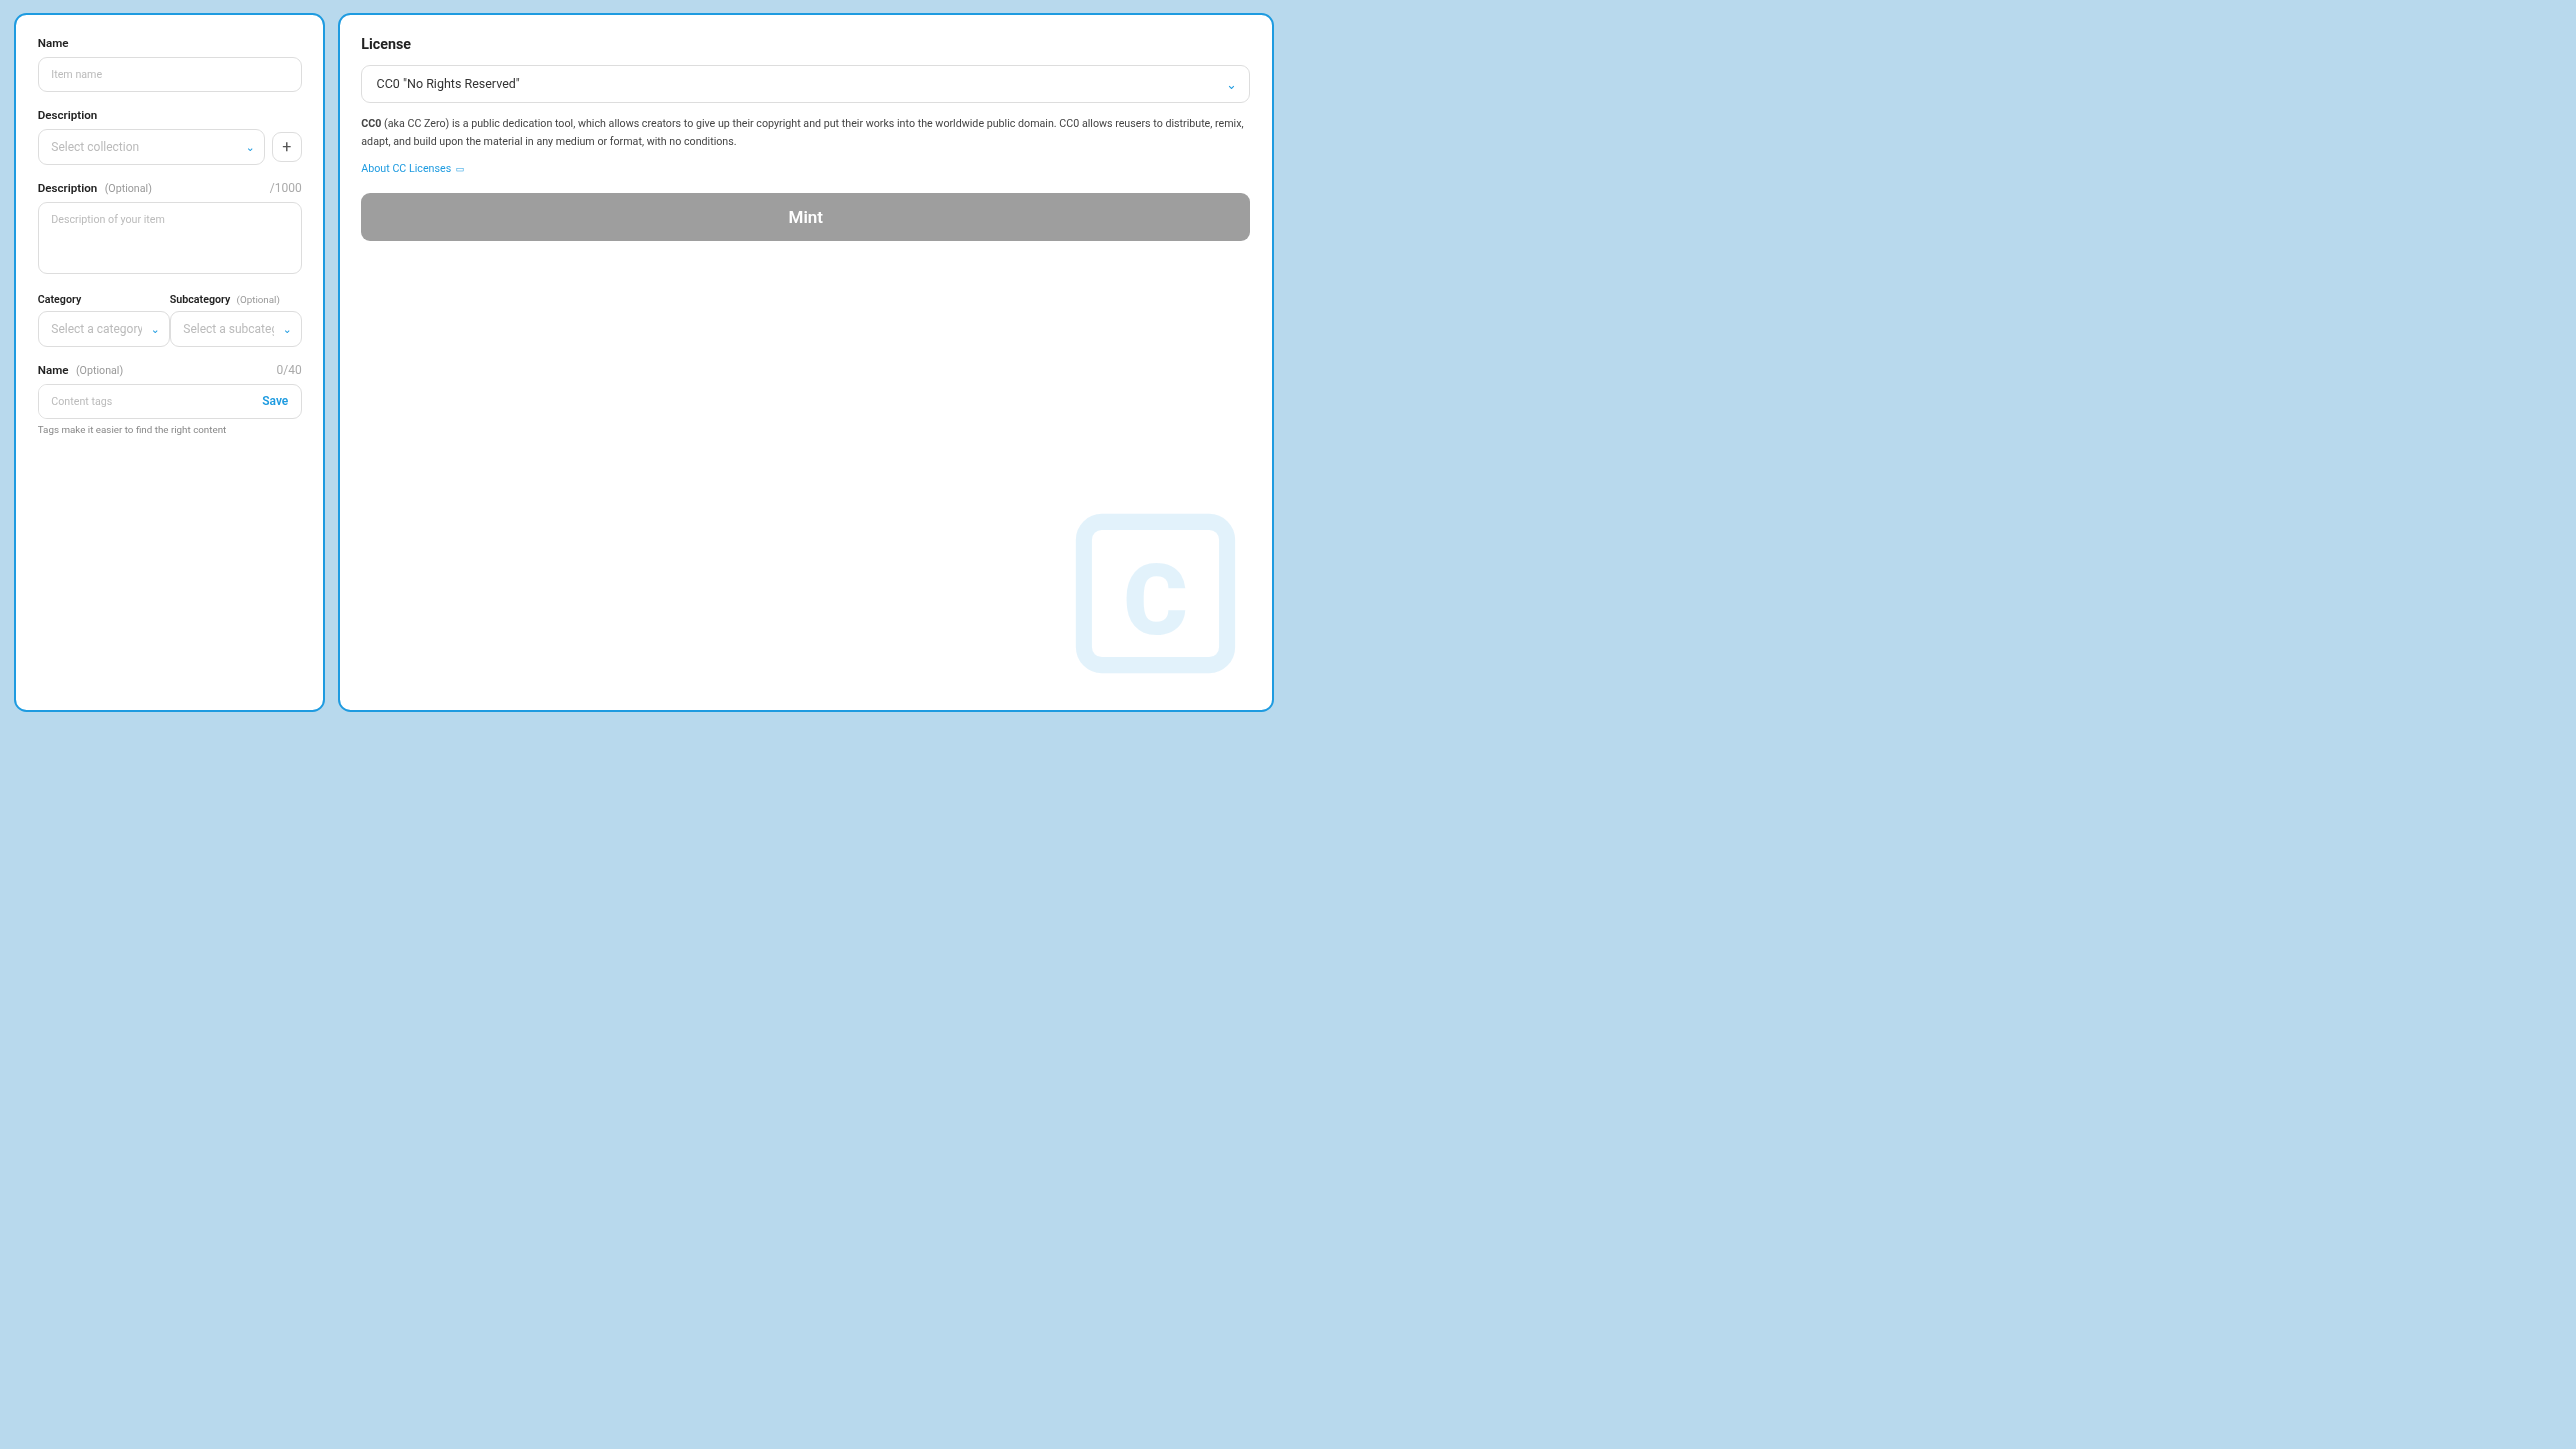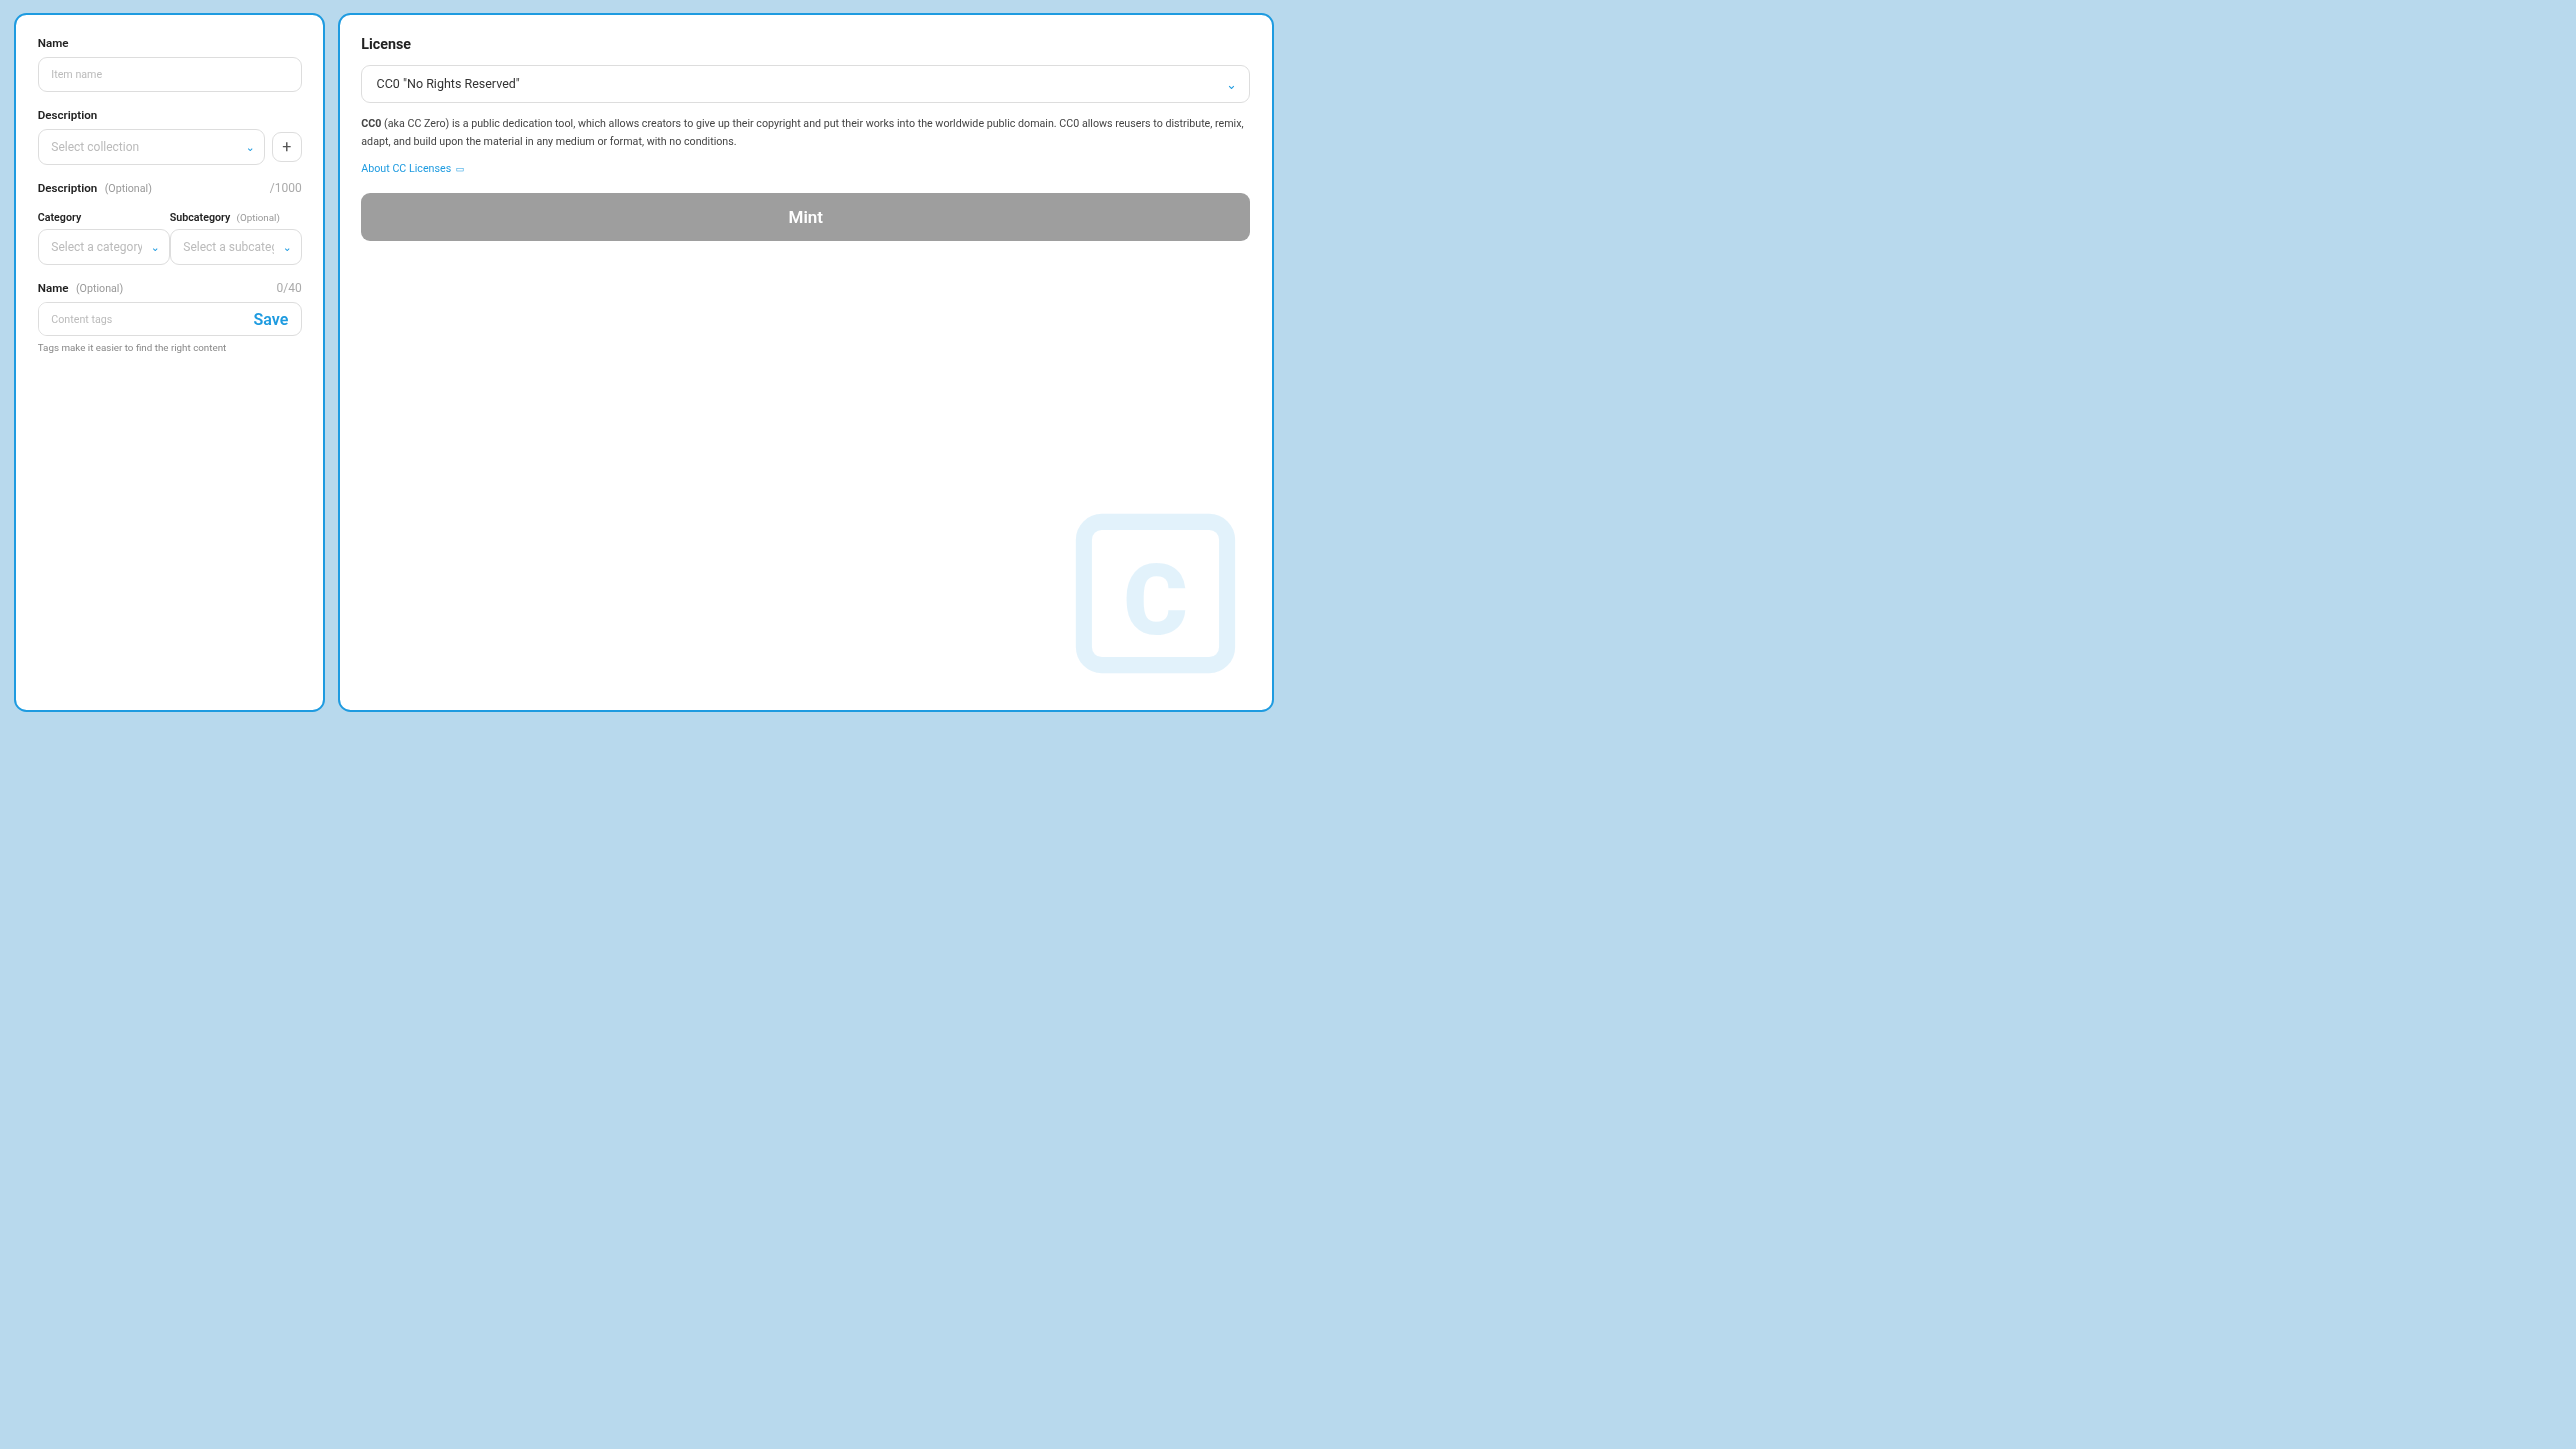--- a/index.html
+++ b/index.html
@@ -178,21 +178,21 @@
       border: none;
       border-radius: 0;
       padding: 9.8px 12.5px;
       font-size: 10.7px;
     }
 
     .tags-save-btn {
       background: none;
       border: none;
       color: #1e9be0;
-      font-size: 16px;
+      font-size: 12px;
       font-weight: 600;
       padding: 0 12.5px;
       cursor: pointer;
     }
 
     .hint-text {
       font-size: 9.8px;
       color: #888;
       margin-top: 5.4px;
     }
@@ -327,20 +327,21 @@
       <button class="add-btn">+</button>
     </div>
   </div>
 
   <div class="form-section">
     <div class="section-label">
       <span>Description</span>
       <span class="optional">(Optional)</span>
       <span class="counter">/1000</span>
     </div>
+    <textarea placeholder="Description of your item" style=""></textarea>
   </div>
 
   <div class="form-section">
     <div class="category-row">
       <div class="category-col">
         <div class="category-col-label">Category</div>
         <div class="select-wrapper">
           <select>
             <option value="">Select a category</option>
           </select>

